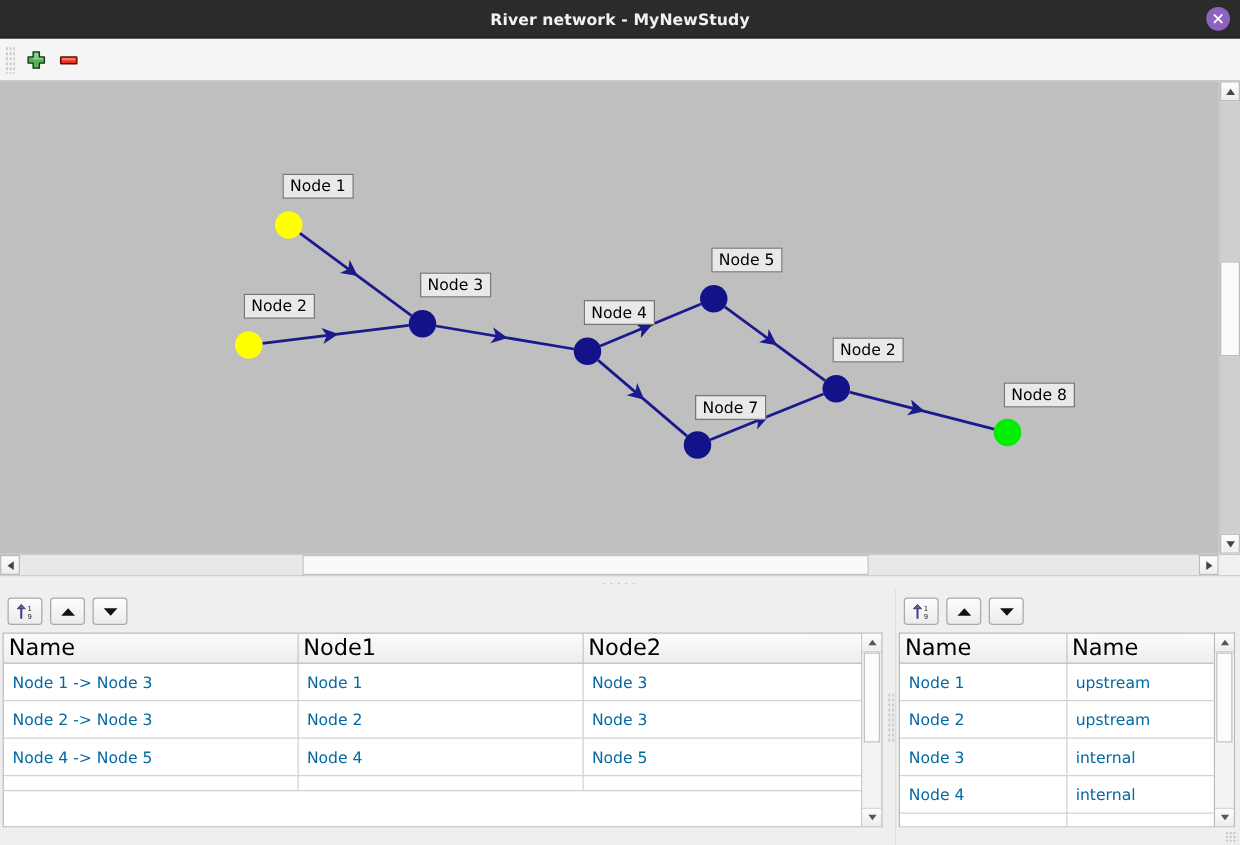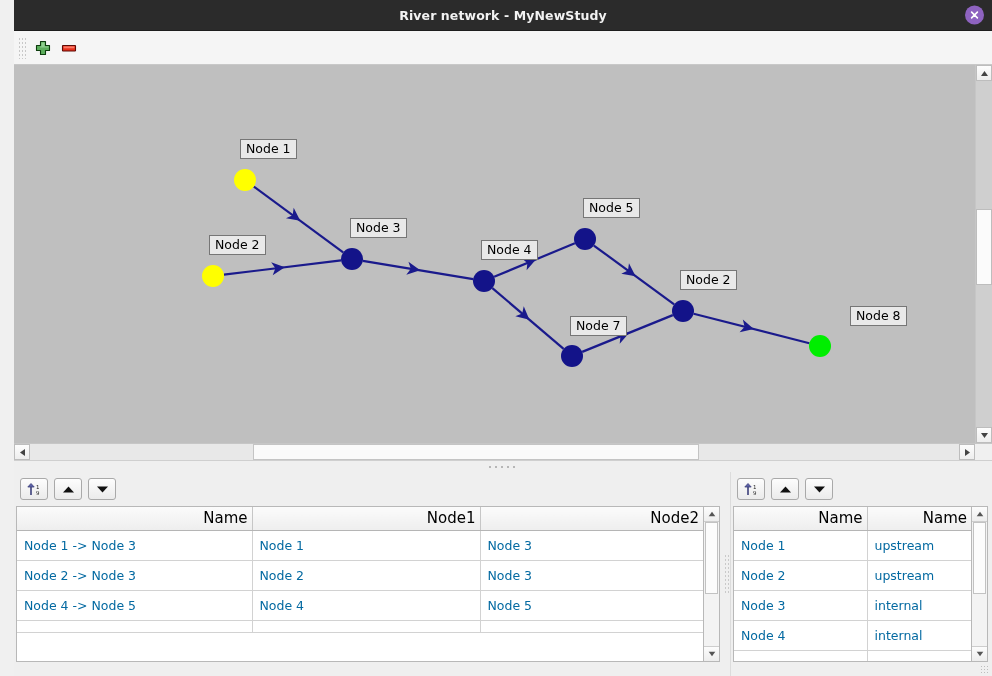--- a/index.html
+++ b/index.html
@@ -11,21 +11,20 @@
     font-family: "DejaVu Sans", "Liberation Sans", sans-serif;
     background: #f0f0f0;
   }
 
   #app {
     position: relative;
     width: 992px; height: 676px;
     background: #f0f0f0;
     display: flex;
     flex-direction: column;
-    padding-left: 14px;
   }
 
   
   .titlebar {
     height: 31px;
     background: #2b2b2b;
     color: #ffffff;
     display: flex;
     align-items: center;
     justify-content: center;
@@ -224,24 +223,24 @@
     border-collapse: collapse;
     width: 100%;
     table-layout: fixed;
     font-size: 12.5px;
   }
   thead th {
     background: linear-gradient(#fbfbfb,#eeeeee);
     border-right: 1px solid #c6c6c6;
     border-bottom: 1px solid #b5b5b5;
     font-weight: normal;
-    font-size: 15px;
+    font-size: 18px;
     color: #000;
     height: 23px;
-    text-align: right;
+    text-align: left;
     padding: 0 4px;
     user-select: none;
     cursor: pointer;
   }
   thead th:last-child { border-right: none; }
   tbody td {
     height: 30px;
     border-right: 1px solid #d2d2d2;
     border-bottom: 1px solid #d2d2d2;
     padding: 0 0 0 7px;
@@ -370,21 +369,21 @@
             </g>
         </svg>
         <div id="labels-layer">
             <div class="node-label" style="left: 226px; top: 74px;">Node 1</div>
             <div class="node-label" style="left: 195px; top: 170px;">Node 2</div>
             <div class="node-label" style="left: 336px; top: 153px;">Node 3</div>
             <div class="node-label" style="left: 467px; top: 175px;">Node 4</div>
             <div class="node-label" style="left: 569px; top: 133px;">Node 5</div>
             <div class="node-label" style="left: 556px; top: 251px;">Node 7</div>
             <div class="node-label" style="left: 666px; top: 205px;">Node 2</div>
-            <div class="node-label" style="left: 803px; top: 241px; margin-left: 33px;">Node 8</div>
+            <div class="node-label" style="left: 803px; top: 241px;">Node 8</div>
           </div>
       </div>
       <div class="vscroll">
         <div class="sb-arrow">
           <svg width="9" height="7" viewBox="0 0 9 7">
               <path d="M4.5 1 L8 6 L1 6 z" fill="#444"></path>
             </svg>
         </div>
         <div class="sb-track" id="gv-track">
           <div class="sb-thumb-v" id="gv-thumb" style="top: 37%; height: 22%;"></div>

